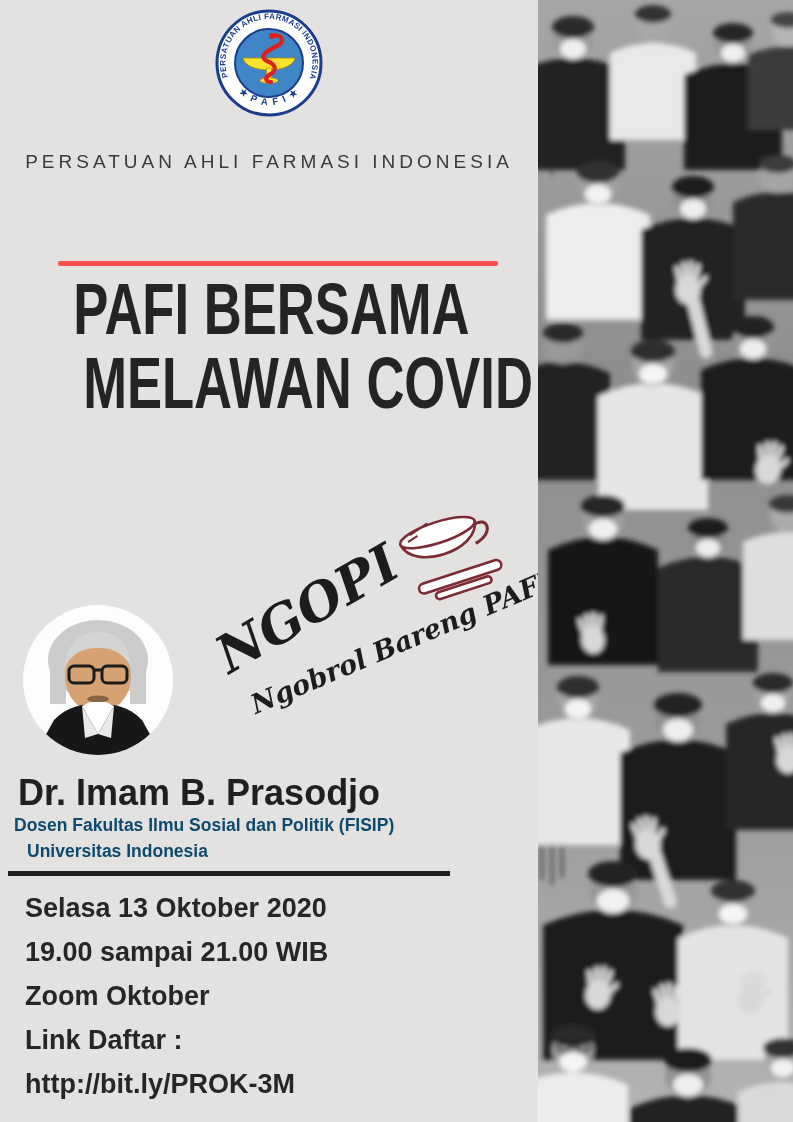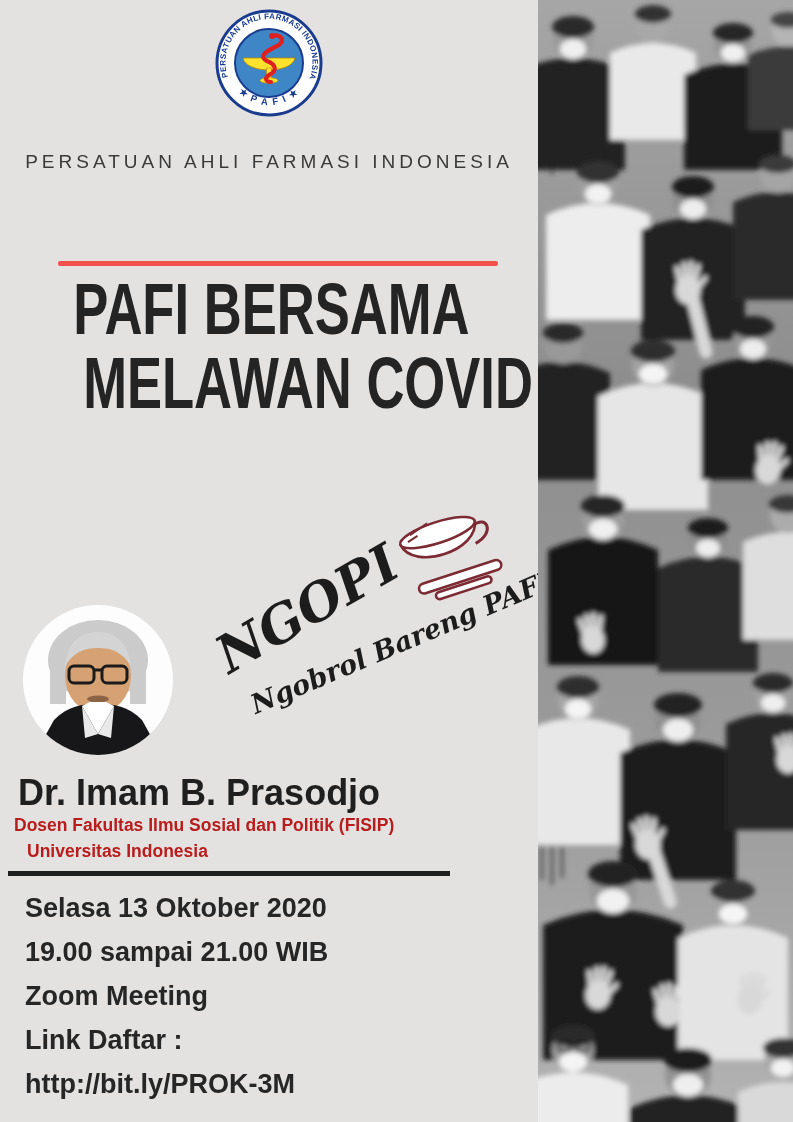--- a/index.html
+++ b/index.html
@@ -21,21 +21,21 @@
   .headline .cond{transform:scaleX(0.73);letter-spacing:0;}
   .ngopi-title{position:absolute;left:220px;top:628px;transform:rotate(-30deg);
                transform-origin:left center;font-family:"DejaVu Serif",serif;
                font-style:italic;font-weight:bold;font-size:52px;color:#1c1c1c;white-space:nowrap;}
   .ngopi-subtitle{position:absolute;left:252px;top:690px;transform:rotate(-23deg);
                   transform-origin:left center;font-family:"DejaVu Serif",serif;
                   font-style:italic;font-weight:bold;font-size:27px;color:#1c1c1c;white-space:nowrap;}
   .cup{position:absolute;left:383px;top:500px;display:block;}
   .avatar{position:absolute;left:22px;top:604px;display:block;}
   .speaker-name{position:absolute;left:18px;top:772px;font-size:36px;font-weight:bold;color:#1f1f1f;}
-  .speaker-role{position:absolute;left:14px;font-size:17.5px;font-weight:bold;color:#b91c1c;}
+  .speaker-role{position:absolute;left:14px;font-size:17.5px;font-weight:bold;color:#0c4a6e;}
   .role1{top:815px;} .role2{top:841px;margin-left:13px;}
   .section-divider{position:absolute;left:8px;top:871px;width:442px;height:5px;background:#1f1f1f;}
   .event{position:absolute;left:25px;top:886px;font-size:27px;font-weight:bold;
          color:#262626;line-height:44px;}
   .event div{white-space:nowrap;}
 </style>
 </head>
 <body>
 
 <div class="poster">
@@ -117,21 +117,21 @@
 
     <div class="speaker-name">Dr. Imam B. Prasodjo</div>
     <div class="speaker-role role1">Dosen Fakultas Ilmu Sosial dan Politik (FISIP)</div>
     <div class="speaker-role role2">Universitas Indonesia</div>
 
     <div class="section-divider"></div>
 
     <div class="event">
       <div>Selasa 13 Oktober 2020</div>
       <div>19.00 sampai 21.00 WIB</div>
-      <div>Zoom Meeting</div>
+      <div>Zoom Oktober</div>
       <div>Link Daftar :</div>
       <div>http://bit.ly/PROK-3M</div>
     </div>
   </div>
 
   <svg class="photo-strip" width="255" height="1122" viewBox="0 0 255 1122">
     <defs>
       <linearGradient id="pbg" x1="0" y1="0" x2="0" y2="1">
         <stop offset="0" stop-color="#a6a6a6"></stop>
         <stop offset="0.35" stop-color="#8d8d8d"></stop>

